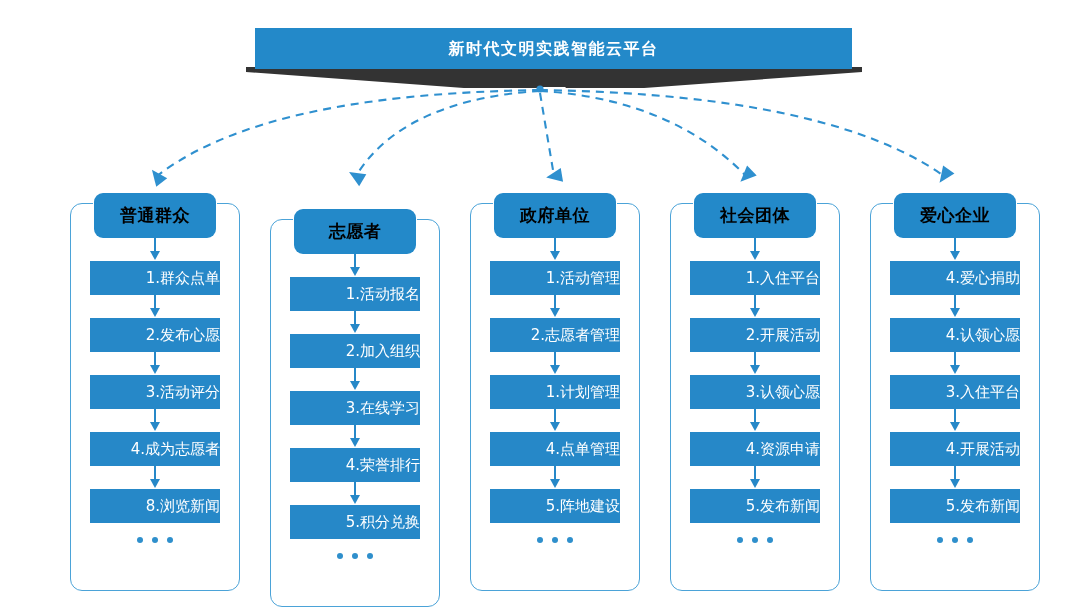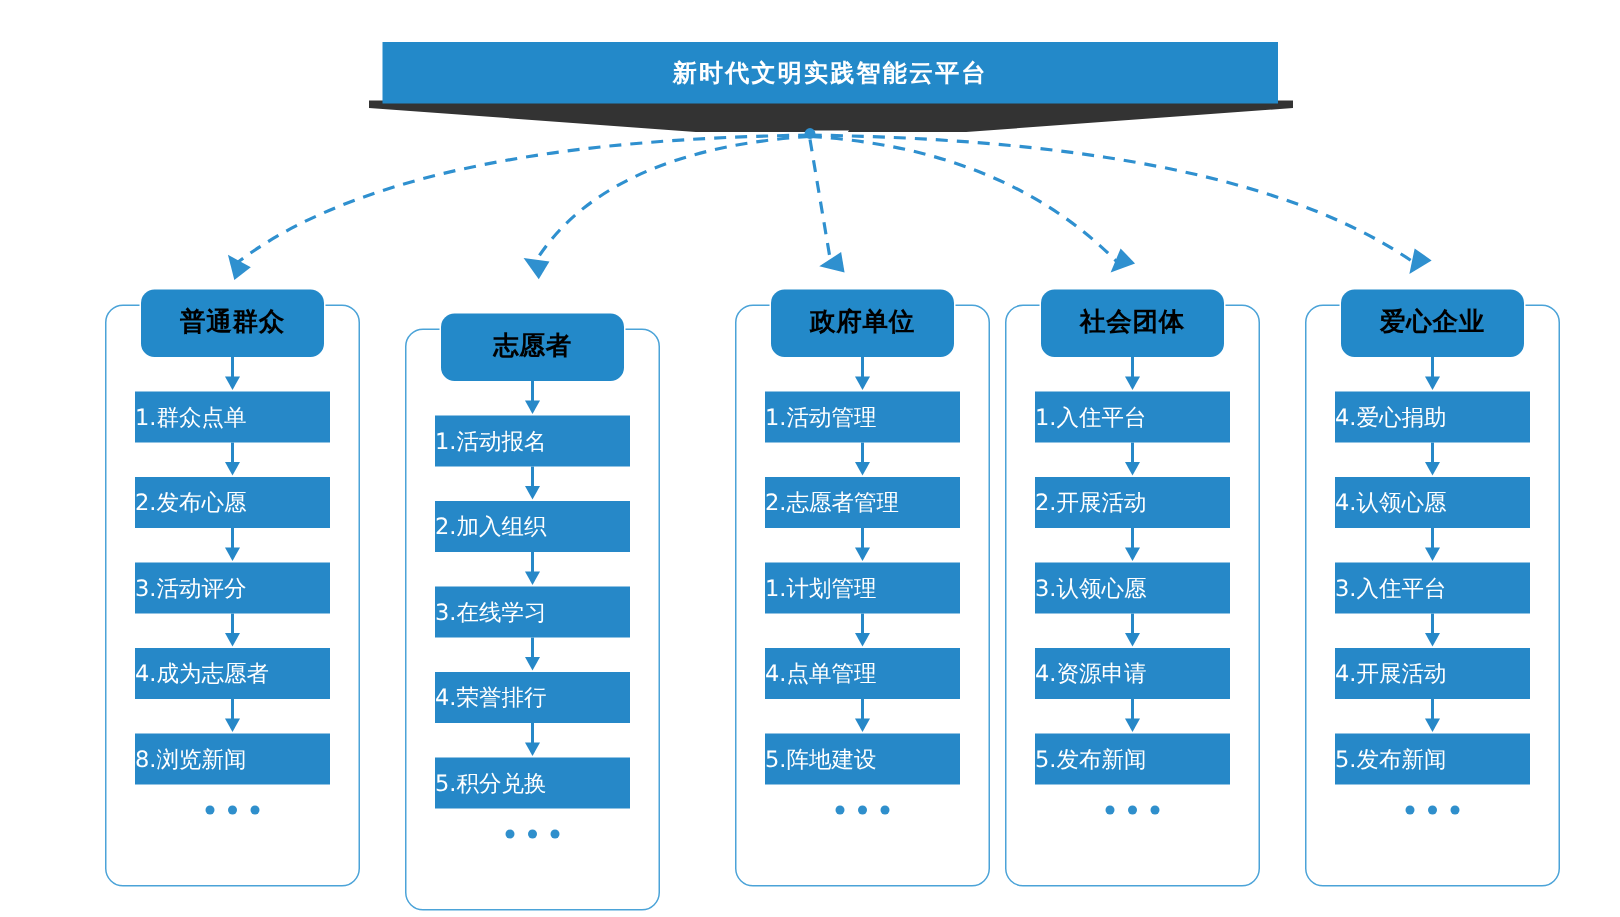--- a/index.html
+++ b/index.html
@@ -76,21 +76,21 @@
     top: 203px;
     width: 170px;
     height: 388px;
     box-sizing: border-box;
     border: 1.6px solid #4ba3d8;
     border-radius: 12px;
     background: transparent;
   }
   .col-0 { left: 70px; }
   .col-1 { left: 270px; margin-top: 16px; }
-  .col-2 { left: 490px; text-decoration: underline; }
+  .col-2 { left: 470px; text-decoration: underline; }
   .col-3 { left: 670px; }
   .col-4 { left: 870px; }
 
   
   .header-notch {
     position: absolute;
     left: 50%;
     transform: translateX(-50%);
     top: -4px;
     width: 124px;
@@ -129,21 +129,21 @@
     flex-direction: column;
     align-items: center;
   }
 
   .step {
     width: 130px;
     height: 34px;
     background: #2688c8;
     display: flex;
     align-items: center;
-    justify-content: flex-start;
+    justify-content: flex-end;
   }
   .step-label {
     color: #ffffff;
     font-size: 15px;
     line-height: 1;
     white-space: nowrap;
   }
 
   .down-arrow {
     width: 14px;

